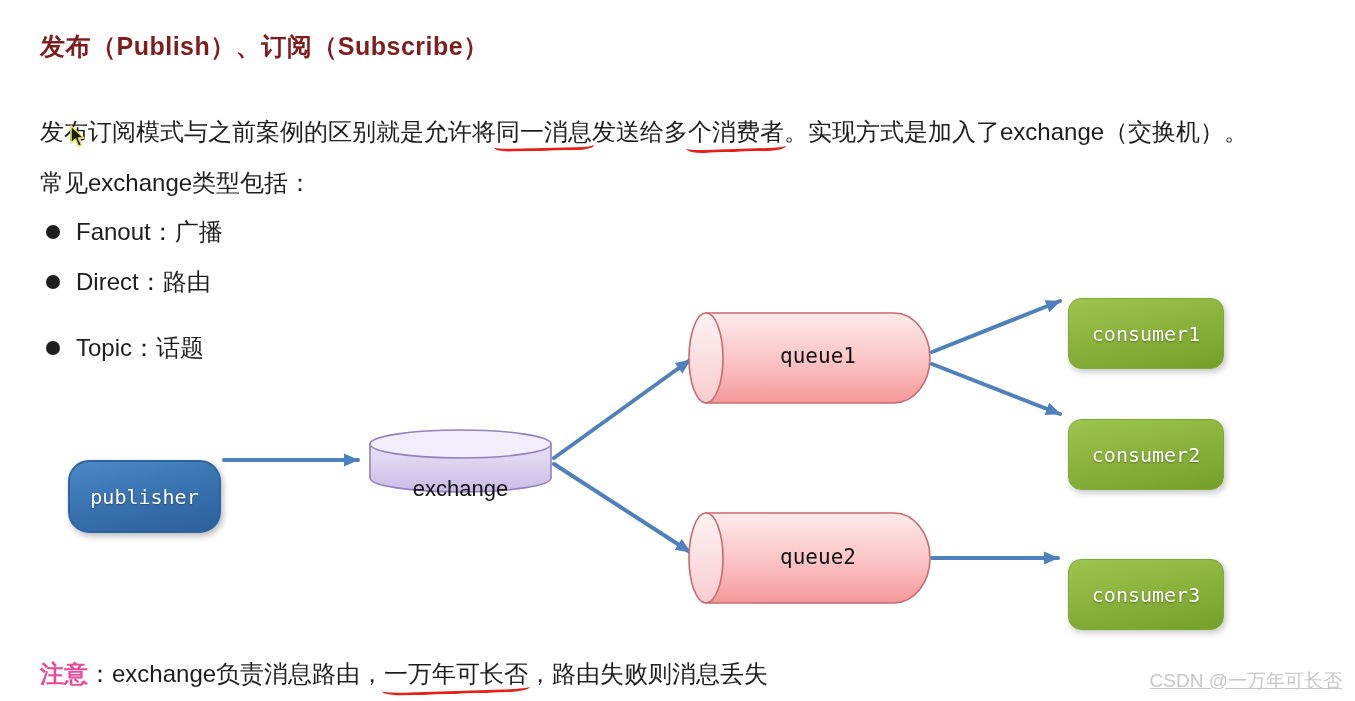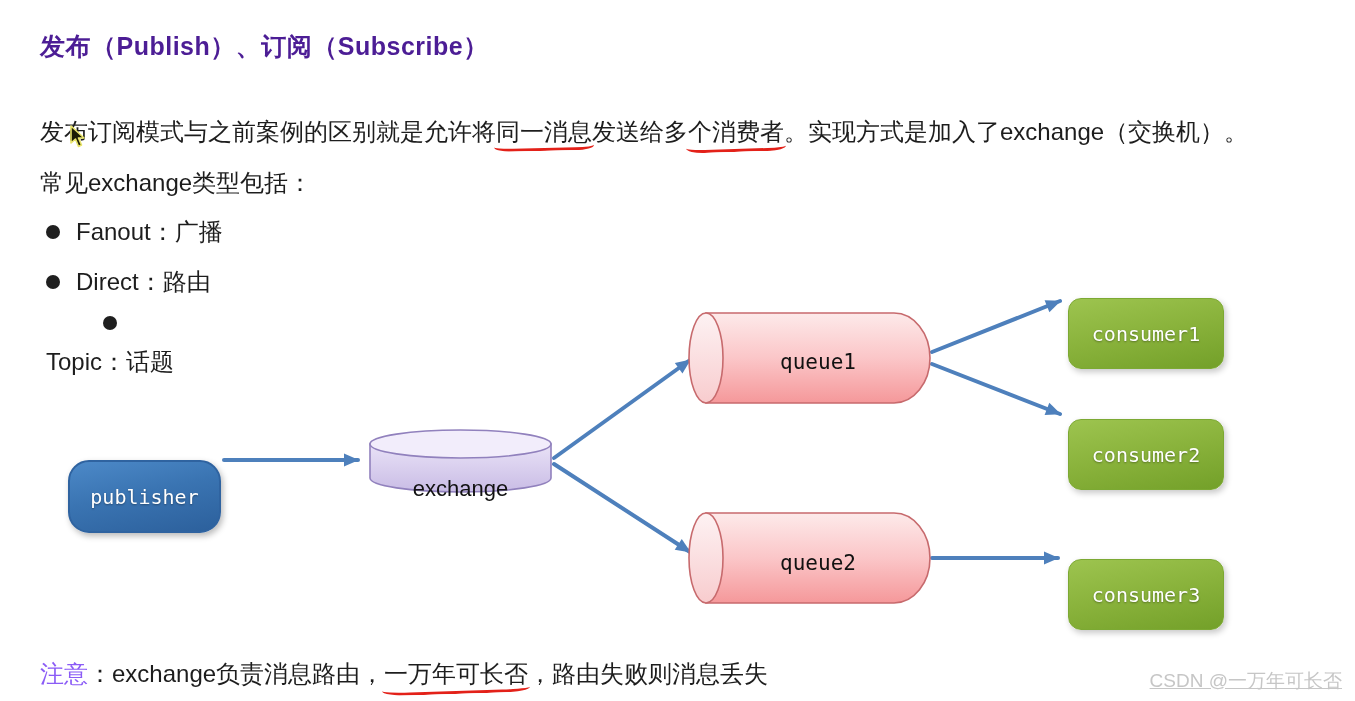--- a/index.html
+++ b/index.html
@@ -5,31 +5,31 @@
   * { margin:0; padding:0; box-sizing:border-box; }
   html,body { background:#ffffff; }
   #page {
     position:relative; width:1355px; height:701px; background:#ffffff;
     font-family:"Liberation Sans","DejaVu Sans",sans-serif; color:#1d1d1d;
     overflow:hidden;
   }
   .abs { position:absolute; }
 
   
-  #title { left:40px; top:30px; font-size:25px; font-weight:700; color:#4c1d95; letter-spacing:0.5px; }
+  #title { left:40px; top:30px; font-size:25px; font-weight:700; color:#7f1d1d; letter-spacing:0.5px; }
   #intro { left:40px; top:116px; font-size:24px; white-space:nowrap; }
   #types-heading { left:40px; top:167px; font-size:24px; }
   .bullet-row { left:46px; display:flex; align-items:center; gap:16px; }
   .bullet-dot { width:14px; height:14px; border-radius:50%; background:#1f1f1f; flex:0 0 auto; }
   .bullet-label { font-size:24px; }
   #bullet-0 { top:216px; }
   #bullet-1 { top:266px; }
-  #bullet-2 { top:316px;flex-direction:column; }
+  #bullet-2 { top:332px; }
   #note { left:40px; top:658px; font-size:24px; white-space:nowrap; }
-  #note .note-prefix { color:#8b5cf6; font-weight:400;margin-top:36px; }
+  #note .note-prefix { color:#ec4899; font-weight:700;margin-top:36px; }
   #watermark { right:13px; top:668px; font-size:19px; color:#c6c6c6;
                text-shadow:1px 1px 1px rgba(255,255,255,0.9);text-decoration:underline; }
 
   
   .redline { position:relative; }
   .redline::after {
     content:""; position:absolute; left:-2px; right:-2px; bottom:-6px; height:7px;
     border-bottom:3.5px solid #e32119; border-radius:45%/120%;
     transform:rotate(-1.3deg);
   }
@@ -56,21 +56,21 @@
   #consumer1-node { top:262px; }
   #consumer2-node { top:383px; }
   #consumer3-node { top:523px; }
 
   .shape-label {
     position:absolute; text-align:center; color:#111111;
   }
   #exchange-label { left:370px; top:476px; width:181px; font-size:22px;
     font-family:"Liberation Sans","DejaVu Sans",sans-serif; }
   .queue-label { left:712px; width:212px; font-size:21px;
-    font-family:"DejaVu Sans Mono","Liberation Mono",monospace;margin-top:6px; }
+    font-family:"DejaVu Sans Mono","Liberation Mono",monospace; }
   #queue1-label { top:344px; }
   #queue2-label { top:545px; }
 
   #cursor { left:69px; top:125px; }
 </style>
 </head>
 <body>
 
 <div id="page">
 

